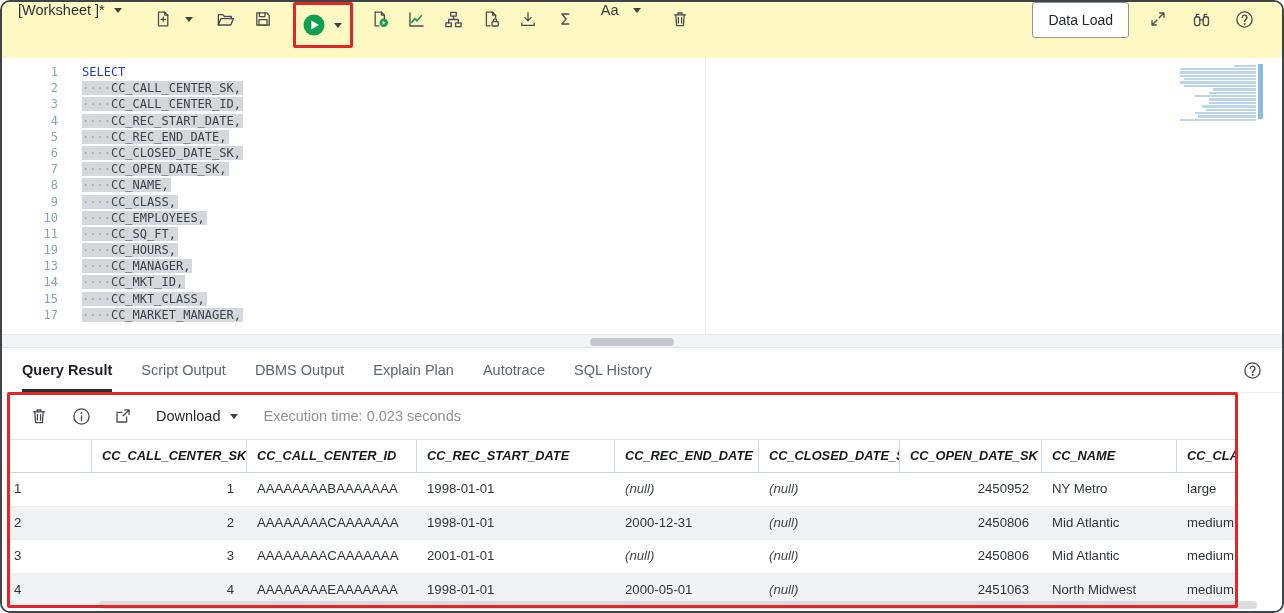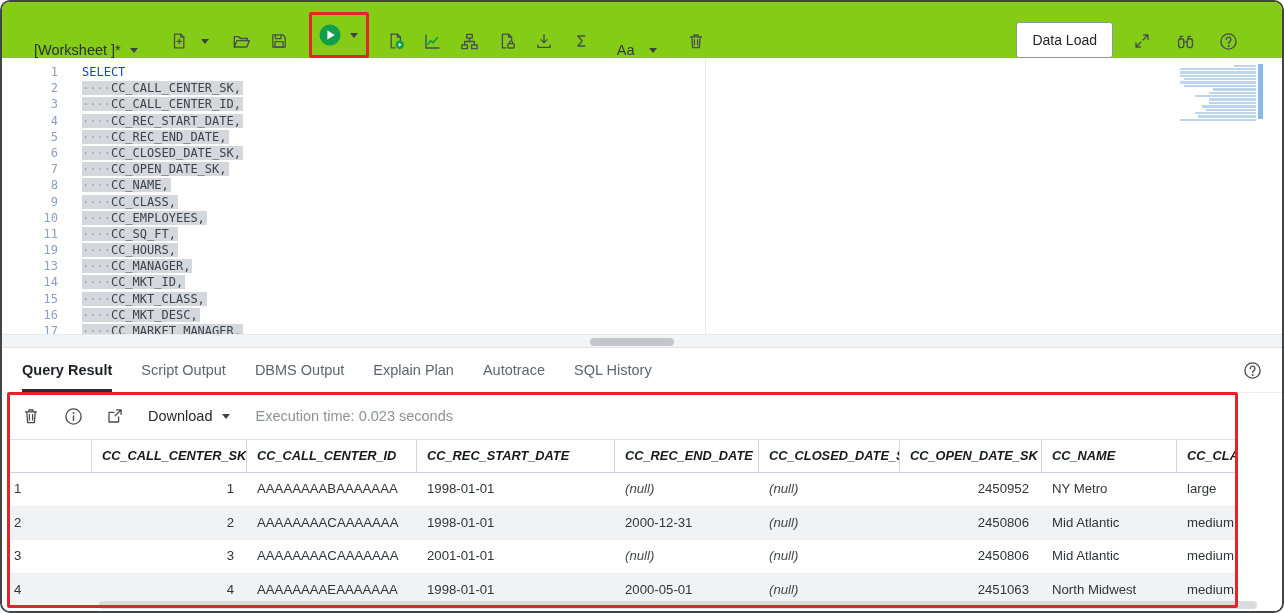--- a/index.html
+++ b/index.html
@@ -1,21 +1,21 @@
 <!DOCTYPE html>
 <html style="--red: #e42528; --green: #0fa04e; --kw: #1b40d8; --sel: #d4d8dd;"><head>
 <meta charset="utf-8">
 <style>
   *{margin:0;padding:0;box-sizing:border-box}
   html,body{background:#fff}
   body{font-family:"Liberation Sans",sans-serif;width:1284px;height:613px;overflow:hidden}
   .window{position:relative;width:1284px;height:613px;border:2px solid #3f4449;border-radius:10px;background:#fff;overflow:hidden}
 
   
-  .toolbar{position:absolute;left:0;top:0;right:0;height:56px;display:flex;align-items:flex-end;padding:0 32px;background:#84cc16}
+  .toolbar{position:absolute;left:0;top:0;right:0;height:56px;display:flex;align-items:flex-start;padding:0 16px;background:#fef9c3}
   .ws-select{display:flex;align-items:center;gap:9px;margin-right:26px;cursor:pointer}
   .ws-label{font-size:14.5px;color:#2b3036}
   .caret{width:0;height:0;border-left:4.5px solid transparent;border-right:4.5px solid transparent;border-top:5.5px solid #3c4347;display:inline-block}
   .ibtn{width:30px;height:34px;display:flex;align-items:center;justify-content:center;cursor:pointer;margin-right:7px;flex:none}
   .ibtn svg{display:block}
   svg.sg{stroke:#474d53;fill:none;stroke-width:1.3;stroke-linecap:round;stroke-linejoin:round}
   .pair{display:flex;align-items:center;margin-right:10px;cursor:pointer}
   .ml14{margin-left:14px}.ml8{margin-left:8px}
   .run-box{display:flex;align-items:center;gap:7px;border:3px solid var(--red,#e42528);border-radius:2px;padding:3px 8px 3px 5px;margin:0 12px 0 8px}
   .aa{font-size:14.5px;color:#343a40;margin-right:14px}
@@ -42,21 +42,21 @@
   .hthumb{position:absolute;left:588px;top:3px;width:84px;height:8px;background:#c3c7cb;border-radius:4px;cursor:pointer}
 
   
   .tabbar{position:absolute;left:0;top:346px;width:100%;height:45px;display:flex;align-items:stretch;padding-left:20px;border-bottom:1px solid #eceef0;background:#fff}
   .tab{display:flex;align-items:center;margin-right:29px;font-size:14.5px;color:#5c666e;cursor:pointer;border-bottom:3px solid transparent;padding-top:2px;white-space:nowrap}
   .tab.active{color:#1d2126;font-weight:bold;border-bottom-color:#2a2e33}
   .tab-help{position:absolute;right:20px;top:13px;cursor:pointer}
 
   
   .results{position:absolute;left:0;top:391px;width:100%;height:222px;background:#fff}
-  .res-toolbar{display:flex;align-items:center;height:46px;padding-left:14px}
+  .res-toolbar{display:flex;align-items:center;height:46px;padding-left:22px}
   .res-toolbar .ibtn{margin-right:12px}
   .dl{display:flex;align-items:center;gap:9px;margin-left:6px;font-size:14.5px;color:#24292e;cursor:pointer}
   .exec{margin-left:26px;font-size:14.5px;color:#8d9196}
   .grid{position:absolute;left:7px;top:46px;width:1228px}
   .ghead{display:grid;border-top:1px solid #dbe1e6;border-bottom:1px solid #c9d4de;background:#fff}
   .hc{height:32px;line-height:32px;padding:0 2px 0 10px;font-size:12.8px;font-weight:bold;color:#15181c;border-right:1px solid #ccd8e3;white-space:nowrap;overflow:hidden}
   .hc.last{border-right:none}
   .hc.rn{padding-left:5px}
   .gr{display:grid;height:33.5px;border-bottom:1px solid #ededef;cursor:default}
   .gr:nth-child(even){background:#f1f2f3}
@@ -209,21 +209,20 @@
         <div class="cl"><span class="ln">6</span><span class="ct"><span class="sel"><span class="dots">····</span>CC_CLOSED_DATE_SK,</span></span></div>
         <div class="cl"><span class="ln">7</span><span class="ct"><span class="sel"><span class="dots">····</span>CC_OPEN_DATE_SK,</span></span></div>
         <div class="cl"><span class="ln">8</span><span class="ct"><span class="sel"><span class="dots">····</span>CC_NAME,</span></span></div>
         <div class="cl"><span class="ln">9</span><span class="ct"><span class="sel"><span class="dots">····</span>CC_CLASS,</span></span></div>
         <div class="cl"><span class="ln">10</span><span class="ct"><span class="sel"><span class="dots">····</span>CC_EMPLOYEES,</span></span></div>
         <div class="cl"><span class="ln">11</span><span class="ct"><span class="sel"><span class="dots">····</span>CC_SQ_FT,</span></span></div>
         <div class="cl"><span class="ln">19</span><span class="ct"><span class="sel"><span class="dots">····</span>CC_HOURS,</span></span></div>
         <div class="cl"><span class="ln">13</span><span class="ct"><span class="sel"><span class="dots">····</span>CC_MANAGER,</span></span></div>
         <div class="cl"><span class="ln">14</span><span class="ct"><span class="sel"><span class="dots">····</span>CC_MKT_ID,</span></span></div>
         <div class="cl"><span class="ln">15</span><span class="ct"><span class="sel"><span class="dots">····</span>CC_MKT_CLASS,</span></span></div>
-        <div class="cl"><span class="ln">16</span><span class="ct"><span class="sel"><span class="dots">····</span>CC_MKT_DESC,</span></span></div>
         <div class="cl"><span class="ln">17</span><span class="ct"><span class="sel"><span class="dots">····</span>CC_MARKET_MANAGER,</span></span></div>
       </div>
     <div class="ruler"></div>
     <div class="minimap">
         <div class="mmbar" style="width: 21.6px;"></div>
         <div class="mmbar" style="width: 76px;"></div>
         <div class="mmbar" style="width: 76px;"></div>
         <div class="mmbar" style="width: 76px;"></div>
         <div class="mmbar" style="width: 72px;"></div>
         <div class="mmbar" style="width: 76px;"></div>

